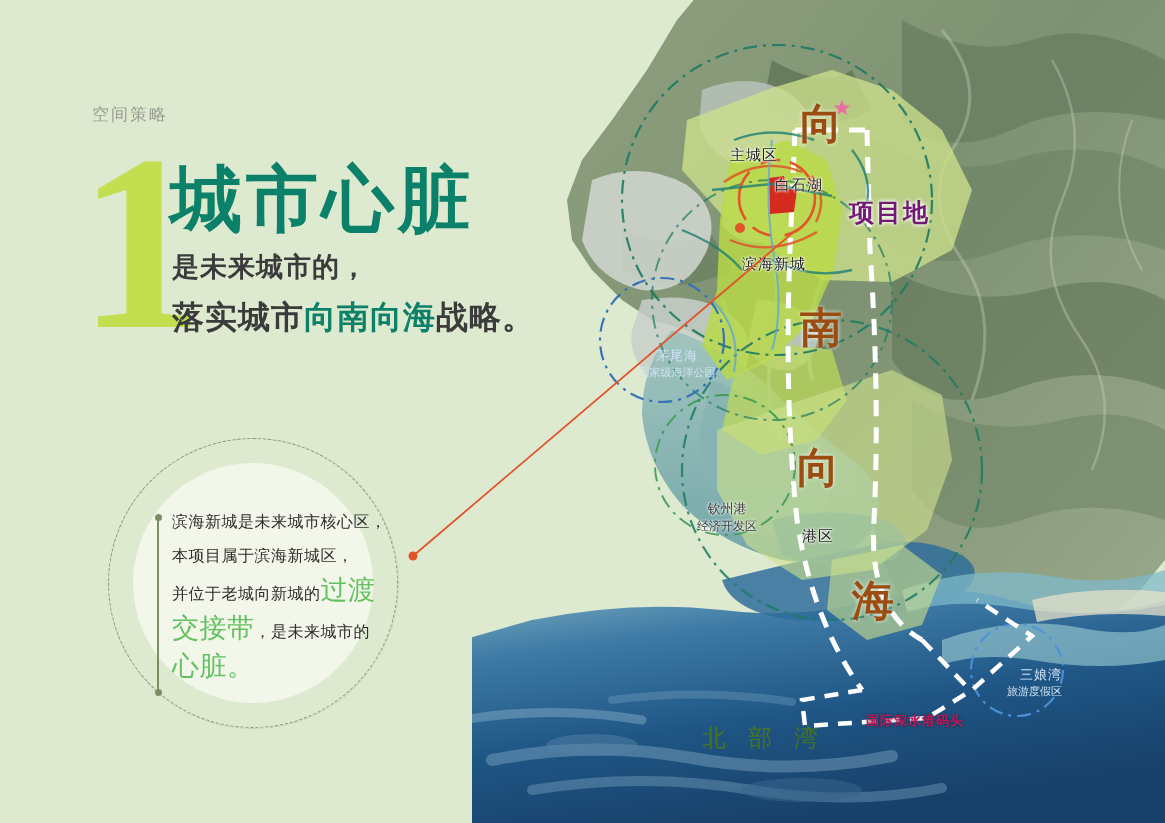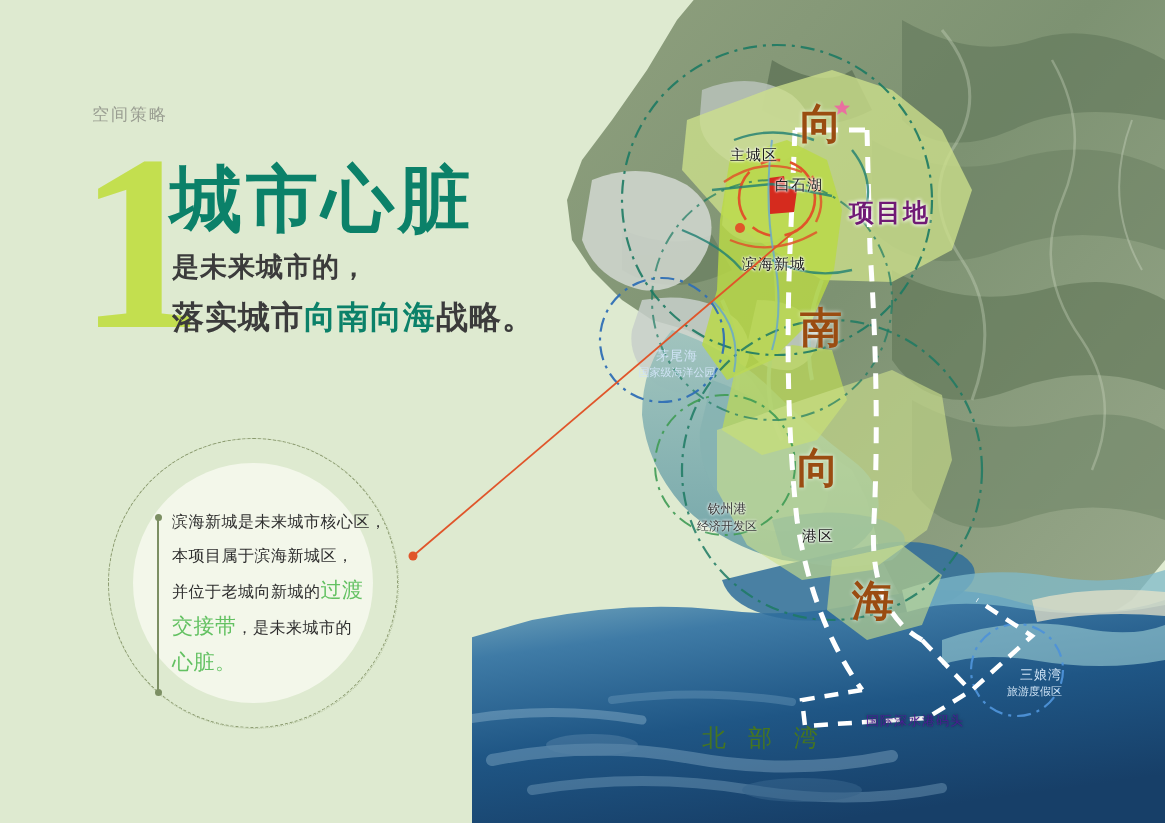--- a/index.html
+++ b/index.html
@@ -63,21 +63,21 @@
   .vbar::before,.vbar::after{
     content:"";position:absolute;left:-2.5px;width:7px;height:7px;
     border-radius:50%;background:#7c8f63;
   }
   .vbar::before{top:-4px;}
   .vbar::after{bottom:-4px;}
   .calloutText{
     position:absolute;left:172px;top:505px;width:215px;
     font-size:16px;line-height:34px;color:#2e2e2e;letter-spacing:.5px;
   }
-  .calloutText .g{color:#63c162;font-size:21px;}
+  .calloutText .g{color:#63c162;font-size:27px;}
 
   
   .connector{position:absolute;left:0;top:0;width:1165px;height:823px;pointer-events:none;}
 
   
   .mapwrap{
     position:absolute;left:472px;top:0;width:693px;height:823px;overflow:hidden;
     background:#deead0;
   }
   .map-svg{position:absolute;left:0;top:0;width:693px;height:823px;}
@@ -87,21 +87,21 @@
   .m-dark{color:#1e1e1e;font-size:15px;letter-spacing:1px;
      text-shadow:0 0 3px #fff,0 0 3px #fff,0 0 2px #fff;}
   .m-brown{color:#9a4c11;font-weight:bold;letter-spacing:2px;
      text-shadow:0 0 4px rgba(255,255,255,.8);}
   .m-big{font-size:42px;}
   .m-proj{color:#701a75;font-size:25px;font-weight:bold;letter-spacing:2px;
      text-shadow:0 0 4px #fff,0 0 4px #fff;}
   .m-blue{color:#cfe3f5;}
   .m-bay{color:#4d7c0f;font-size:24px;letter-spacing:22px;opacity:.85;}
   .m-sm{font-size:11px;letter-spacing:0px;}
-  .m-port{color:#4c1d95;font-size:13px;letter-spacing:1px;text-shadow:0 0 3px rgba(0,0,0,.5);}
+  .m-port{color:#be185d;font-size:13px;letter-spacing:1px;text-shadow:0 0 3px rgba(0,0,0,.5);font-weight:bold;}
   .m-gray{color:#3a3a3a;font-size:13px;text-shadow:0 0 3px #fff,0 0 3px #fff;margin-top:34px;}
   .m-gray-sm{color:#3a3a3a;font-size:12px;text-shadow:0 0 3px #fff,0 0 3px #fff;}
 </style>
 </head>
 <body>
 
 <div id="slide">
 
   <div class="mapwrap">
     <svg class="map-svg" viewBox="0 0 693 823">

